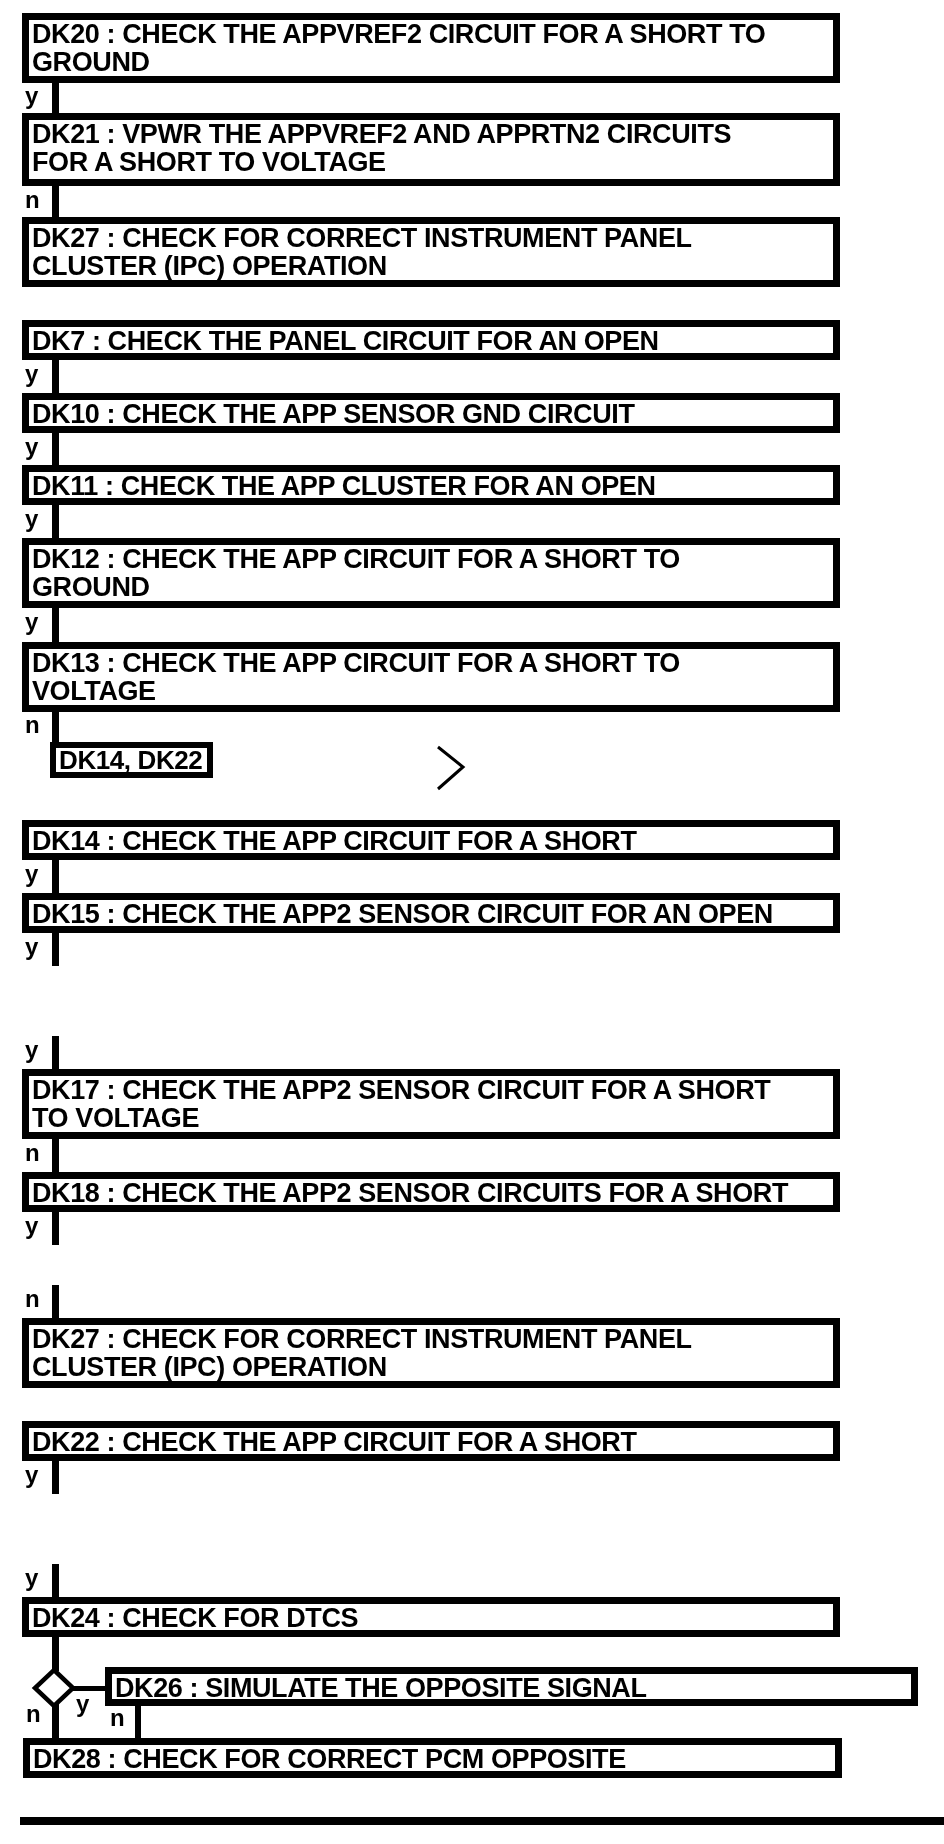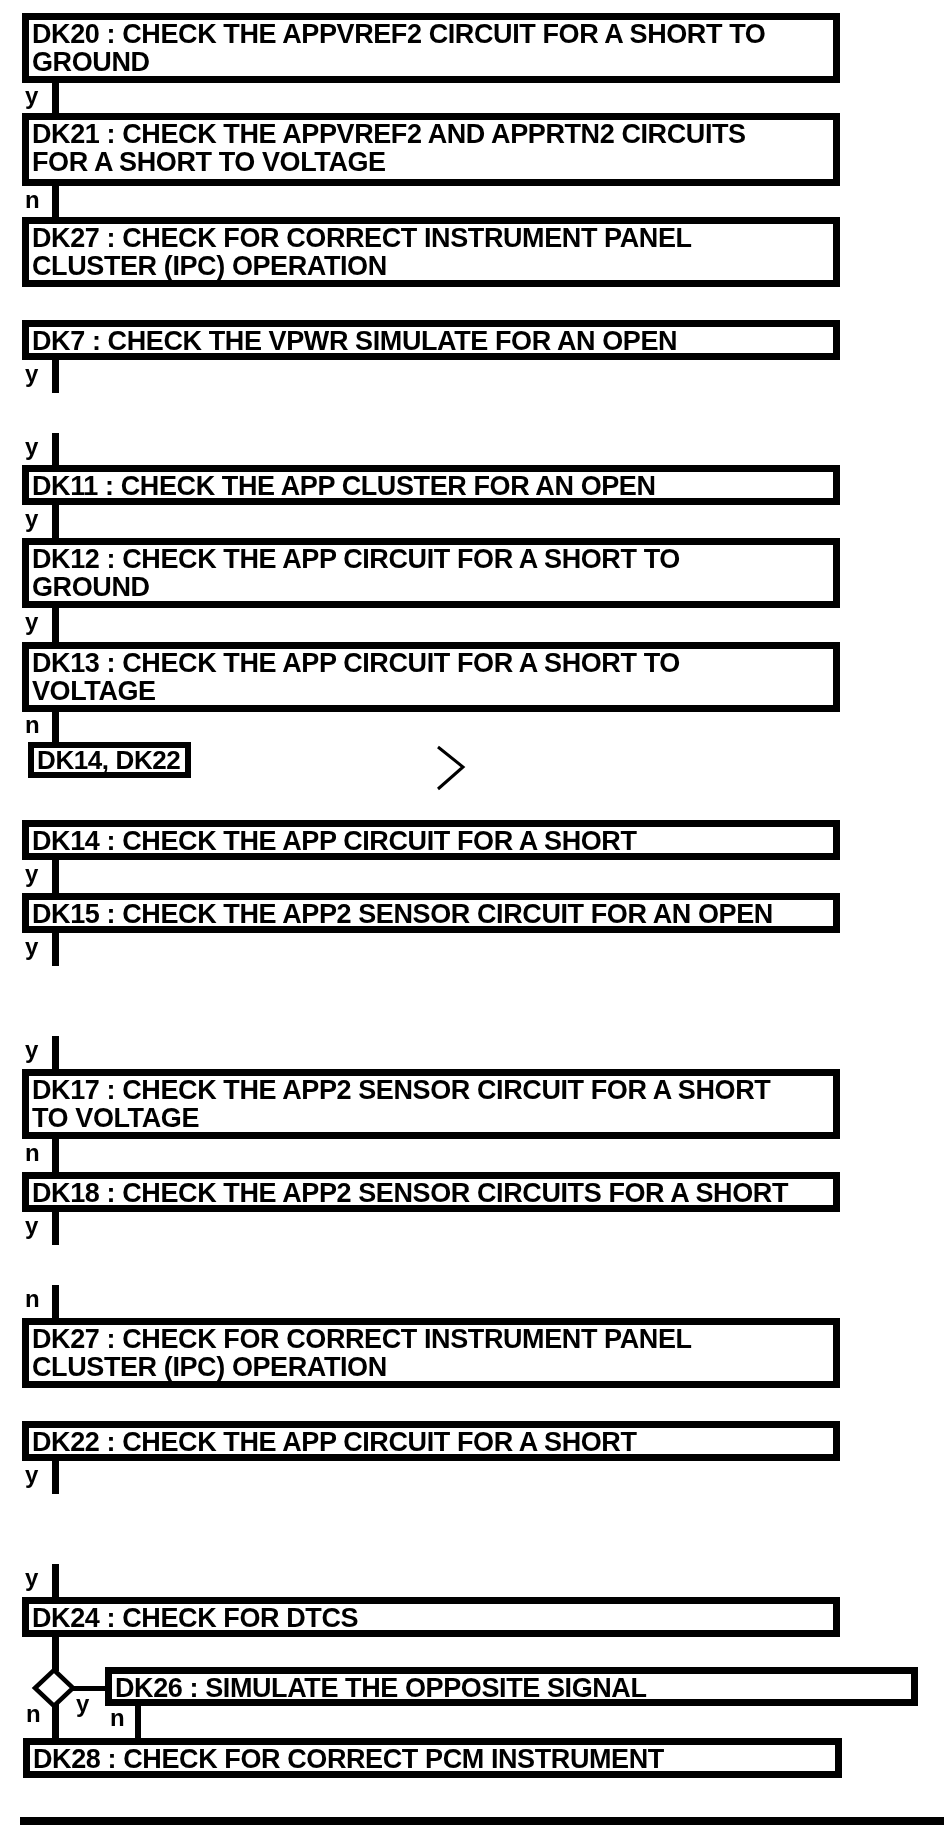--- a/index.html
+++ b/index.html
@@ -5,43 +5,44 @@
   html,body{margin:0;padding:0;background:#ffffff;}
   #canvas{
     position:relative;width:944px;height:1844px;background:#ffffff;
     font-family:"Liberation Sans",sans-serif;color:#000;overflow:hidden;
   }
   .node{
     position:absolute;box-sizing:border-box;border:7px solid #000;background:#fff;
     font-weight:bold;font-size:27px;line-height:28px;letter-spacing:-0.4px;
     white-space:pre;padding:0 3px;overflow:visible;
   }
-  .node.small{border-width:6px;font-size:26px;line-height:24px;}
+  .node.small{border-width:6px;font-size:26px;line-height:24px;margin-left:22px;}
   .vline{position:absolute;width:7px;background:#000;}
   .hline{position:absolute;height:5px;background:#000;}
   .elabel{
     position:absolute;font-weight:bold;font-size:24px;line-height:24px;
     letter-spacing:-0.4px;
   }
   .divider{position:absolute;background:#000;}
   svg{position:absolute;overflow:visible;}
 </style>
 </head>
 <body>
 
 <div id="canvas">
 
   <div class="node" style="left:22px;top:13px;width:818px;height:70px">DK20 : CHECK THE APPVREF2 CIRCUIT FOR A SHORT TO
 GROUND</div>
-  <div class="node" style="left:22px;top:113px;width:818px;height:73px">DK21 : CHECK THE APPVREF2 AND APPRTN2 CIRCUITS
+  <div class="node" style="left:22px;top:113px;width:818px;height:73px">DK21 : VPWR THE APPVREF2 AND APPRTN2 CIRCUITS
 FOR A SHORT TO VOLTAGE</div>
   <div class="node" style="left:22px;top:217px;width:818px;height:70px">DK27 : CHECK FOR CORRECT INSTRUMENT PANEL
 CLUSTER (IPC) OPERATION</div>
 
-  <div class="node" style="left:22px;top:320px;width:818px;height:40px">DK7 : CHECK THE VPWR SIMULATE FOR AN OPEN</div>
+  <div class="node" style="left:22px;top:320px;width:818px;height:40px">DK7 : CHECK THE PANEL CIRCUIT FOR AN OPEN</div>
+  <div class="node" style="left:22px;top:393px;width:818px;height:40px">DK10 : CHECK THE APP SENSOR GND CIRCUIT</div>
   <div class="node" style="left:22px;top:465px;width:818px;height:40px">DK11 : CHECK THE APP CLUSTER FOR AN OPEN</div>
   <div class="node" style="left:22px;top:538px;width:818px;height:70px">DK12 : CHECK THE APP CIRCUIT FOR A SHORT TO
 GROUND</div>
   <div class="node" style="left:22px;top:642px;width:818px;height:70px">DK13 : CHECK THE APP CIRCUIT FOR A SHORT TO
 VOLTAGE</div>
 
   <div class="node small" style="left:28px;top:742px;width:163px;height:36px">DK14, DK22</div>
   <svg style="left:436px;top:745px" width="30" height="46" viewBox="0 0 30 46">
     <polyline points="2,2 27,22 2,44" fill="none" stroke="#000" stroke-width="3"></polyline>
   </svg>
@@ -50,21 +51,21 @@
   <div class="node" style="left:22px;top:893px;width:818px;height:40px">DK15 : CHECK THE APP2 SENSOR CIRCUIT FOR AN OPEN</div>
   <div class="node" style="left:22px;top:1069px;width:818px;height:70px">DK17 : CHECK THE APP2 SENSOR CIRCUIT FOR A SHORT
 TO VOLTAGE</div>
   <div class="node" style="left:22px;top:1172px;width:818px;height:40px">DK18 : CHECK THE APP2 SENSOR CIRCUITS FOR A SHORT</div>
   <div class="node" style="left:22px;top:1318px;width:818px;height:70px">DK27 : CHECK FOR CORRECT INSTRUMENT PANEL
 CLUSTER (IPC) OPERATION</div>
 
   <div class="node" style="left:22px;top:1421px;width:818px;height:40px">DK22 : CHECK THE APP CIRCUIT FOR A SHORT</div>
   <div class="node" style="left:22px;top:1597px;width:818px;height:40px">DK24 : CHECK FOR DTCS</div>
   <div class="node" style="left:105px;top:1667px;width:813px;height:39px">DK26 : SIMULATE THE OPPOSITE SIGNAL</div>
-  <div class="node" style="left:23px;top:1738px;width:819px;height:40px">DK28 : CHECK FOR CORRECT PCM INSTRUMENT</div>
+  <div class="node" style="left:23px;top:1738px;width:819px;height:40px">DK28 : CHECK FOR CORRECT PCM OPPOSITE</div>
 
   <div class="vline" style="left:52px;top:83px;height:30px"></div>
   <div class="vline" style="left:52px;top:186px;height:31px"></div>
   <div class="vline" style="left:52px;top:360px;height:33px"></div>
   <div class="vline" style="left:52px;top:433px;height:32px"></div>
   <div class="vline" style="left:52px;top:505px;height:33px"></div>
   <div class="vline" style="left:52px;top:608px;height:34px"></div>
   <div class="vline" style="left:52px;top:712px;height:30px"></div>
   <div class="vline" style="left:52px;top:860px;height:33px"></div>
   <div class="vline" style="left:52px;top:933px;height:33px"></div>

